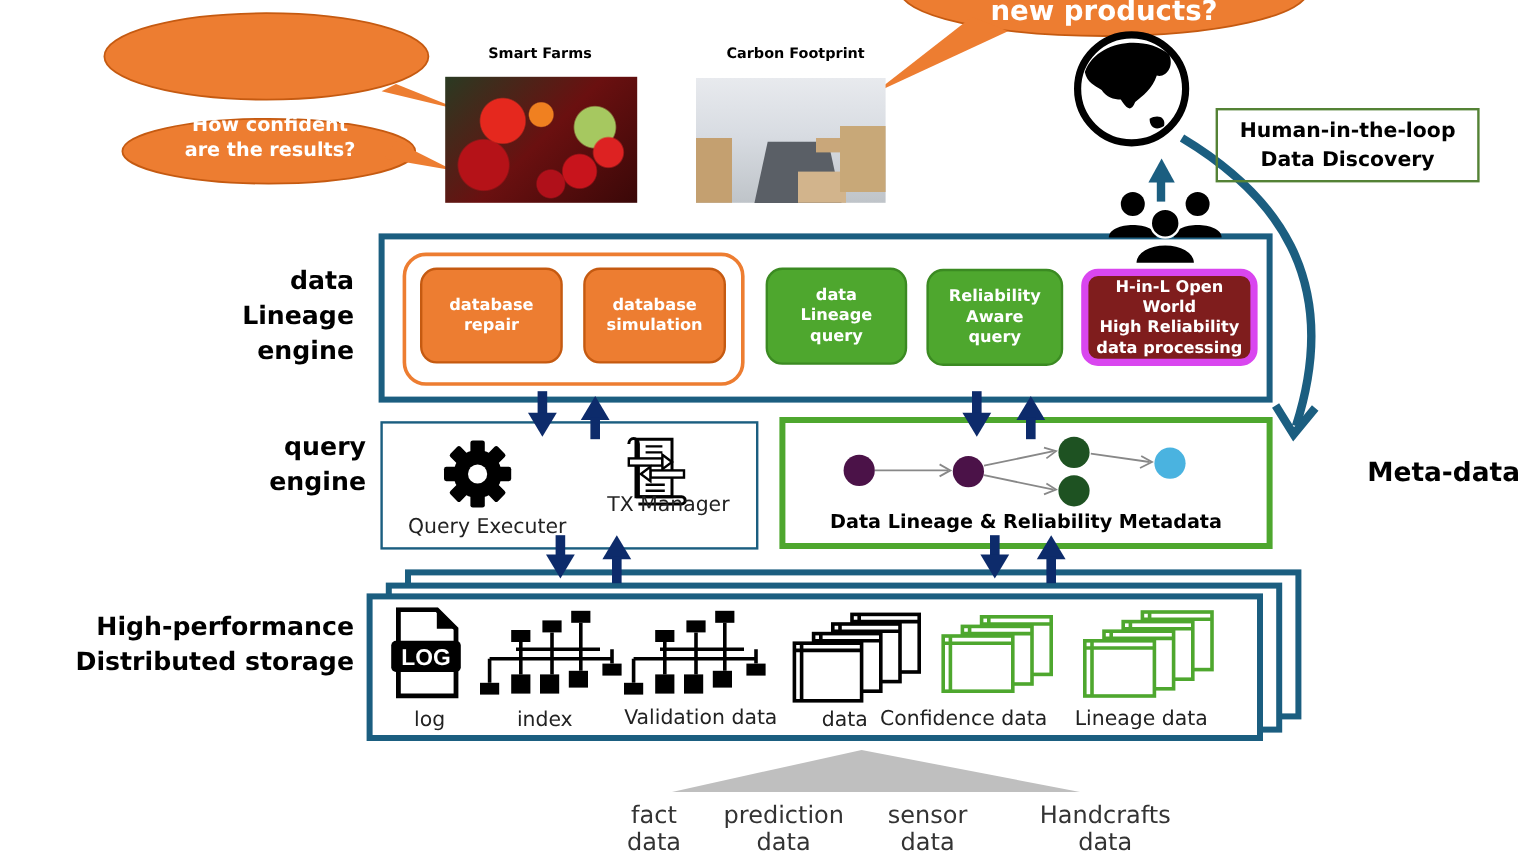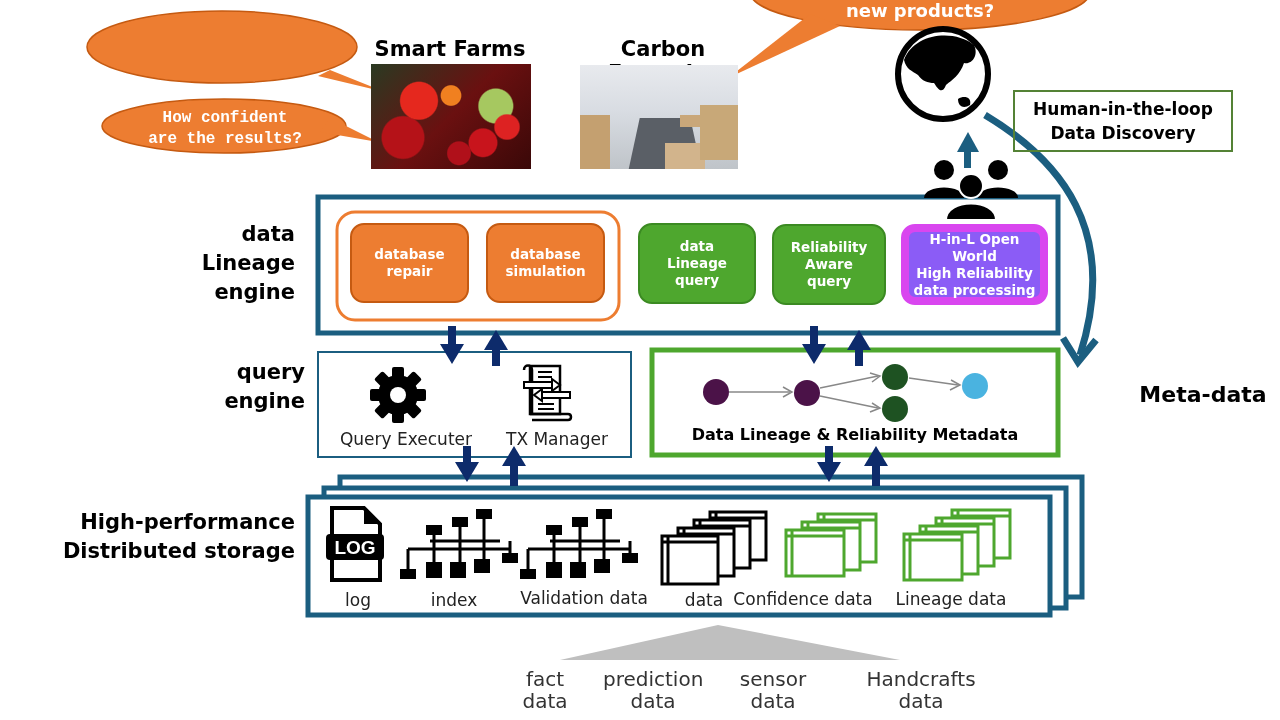--- a/index.html
+++ b/index.html
@@ -1,24 +1,24 @@
 <!DOCTYPE html>
 <html><head>
 <meta charset="utf-8">
 <style>
   html,body{margin:0;padding:0;background:#fff;}
   body{width:1280px;height:720px;position:relative;overflow:hidden;font-family:"DejaVu Sans","Liberation Sans",sans-serif;color:#000;}
   .abs{position:absolute;}
   .bubble-text{position:absolute;color:#fff;font-weight:bold;font-size:16px;text-align:center;line-height:21px;font-family:"DejaVu Sans",sans-serif;}
-  .img-title{position:absolute;font-weight:bold;font-size:21px;text-align:center;}
+  .img-title{position:absolute;font-weight:bold;font-size:12px;text-align:center;}
   .layer-label{position:absolute;font-weight:bold;font-size:21px;text-align:right;line-height:29px;}
   .rbox{position:absolute;border-radius:14px;color:#fff;font-weight:bold;font-size:13.5px;text-align:center;display:flex;align-items:center;justify-content:center;line-height:17px;box-sizing:border-box;}
   .orange{background:#ed7d31;border:2px solid #c55a11;}
   .green{background:#4ea72e;border:2px solid #3b8a22;}
-  .blue{background:#8b5cf6;border:8px solid #d946ef;}
+  .blue{background:#7f1d1d;border:6px solid #d946ef;}
   .st-label{position:absolute;font-size:17px;text-align:center;white-space:nowrap;font-family:"DejaVu Sans",sans-serif;color:#222;}
   .src-label{position:absolute;font-size:20px;text-align:center;line-height:22px;color:#333;font-family:"DejaVu Sans",sans-serif;}
 </style>
 </head>
 <body>
 
 <svg class="abs" style="left:0;top:0" width="1280" height="720">
 
   <g>
     <ellipse cx="222" cy="47" rx="135" ry="36" fill="#ed7d31" stroke="#c55a11" stroke-width="1.5"></ellipse>
@@ -90,25 +90,25 @@
     <circle cx="895" cy="377" r="13" fill="#1e5222"></circle>
     <circle cx="895" cy="409" r="13" fill="#1e5222"></circle>
     <circle cx="975" cy="386" r="13" fill="#4ab3e0"></circle>
   </g>
 
   <polygon points="560,660 718,625 900,660" fill="#bfbfbf"></polygon>
 </svg>
 
 <div class="bubble-text" style="left:110px;top:28px;width:225px;">
 </div>
-<div class="bubble-text" style="left:120px;top:108px;width:210px;font-family:Liberation Mono, monospace;">
+<div class="bubble-text" style="left:120px;top:93px;width:210px;">
   <div>How confident</div>
   <div>are the results?</div>
 </div>
-<div class="bubble-text" style="left:800px;top:0px;width:240px;font-size:18px;">new products?</div>
+<div class="bubble-text" style="left:800px;top:0px;width:240px;font-size:23px;">new products?</div>
 
 <div class="img-title" style="left:370px;top:37px;width:160px;">Smart Farms</div>
 <div class="abs" style="left:371px;top:64px;width:160px;height:105px;background:
   radial-gradient(circle at 70% 75%, #c8141c 0 10%, transparent 11%),
   radial-gradient(circle at 55% 85%, #b0101a 0 9%, transparent 10%),
   radial-gradient(circle at 85% 60%, #d22 0 8%, transparent 9%),
   radial-gradient(circle at 30% 35%, #e5281e 0 14%, transparent 15%),
   radial-gradient(circle at 50% 30%, #f08020 0 9%, transparent 10%),
   radial-gradient(circle at 78% 40%, #a6c860 0 12%, transparent 13%),
   radial-gradient(circle at 20% 70%, #b51218 0 14%, transparent 15%),
@@ -218,21 +218,21 @@
   <line x1="18" y1="10" x2="32" y2="10" stroke="#000" stroke-width="2"></line>
   <line x1="18" y1="15" x2="32" y2="15" stroke="#000" stroke-width="2"></line>
   <rect x="4" y="20" width="28" height="6" fill="#fff" stroke="#000" stroke-width="2"></rect>
   <polygon points="32,17 40,23 32,29" fill="#fff" stroke="#000" stroke-width="2"></polygon>
   <rect x="22" y="30" width="28" height="6" fill="#fff" stroke="#000" stroke-width="2"></rect>
   <polygon points="22,27 14,33 22,39" fill="#fff" stroke="#000" stroke-width="2"></polygon>
   <line x1="18" y1="42" x2="34" y2="42" stroke="#000" stroke-width="2"></line>
   <line x1="18" y1="47" x2="34" y2="47" stroke="#000" stroke-width="2"></line>
 </svg>
 <div class="st-label" style="left:336px;top:429px;width:140px;">Query Executer</div>
-<div class="st-label" style="left:498px;top:429px;width:118px;">TX Manager</div>
+<div class="st-label" style="left:498px;top:411px;width:118px;">TX Manager</div>
 
 <div class="abs" style="left:660px;top:425px;width:390px;text-align:center;font-weight:bold;font-size:16px;">Data Lineage &amp; Reliability Metadata</div>
 
 <svg class="abs" style="left:324px;top:506px" width="62" height="76">
   <path d="M8,2 H40 L56,18 V74 H8 Z" fill="#fff" stroke="#000" stroke-width="4"></path>
   <path d="M40,2 V18 H56" fill="#000"></path>
   <rect x="2" y="28" width="58" height="26" rx="4" fill="#000"></rect>
   <text x="31" y="48" text-anchor="middle" fill="#fff" font-family="Liberation Sans, sans-serif" font-weight="bold" font-size="19">LOG</text>
 </svg>
 

